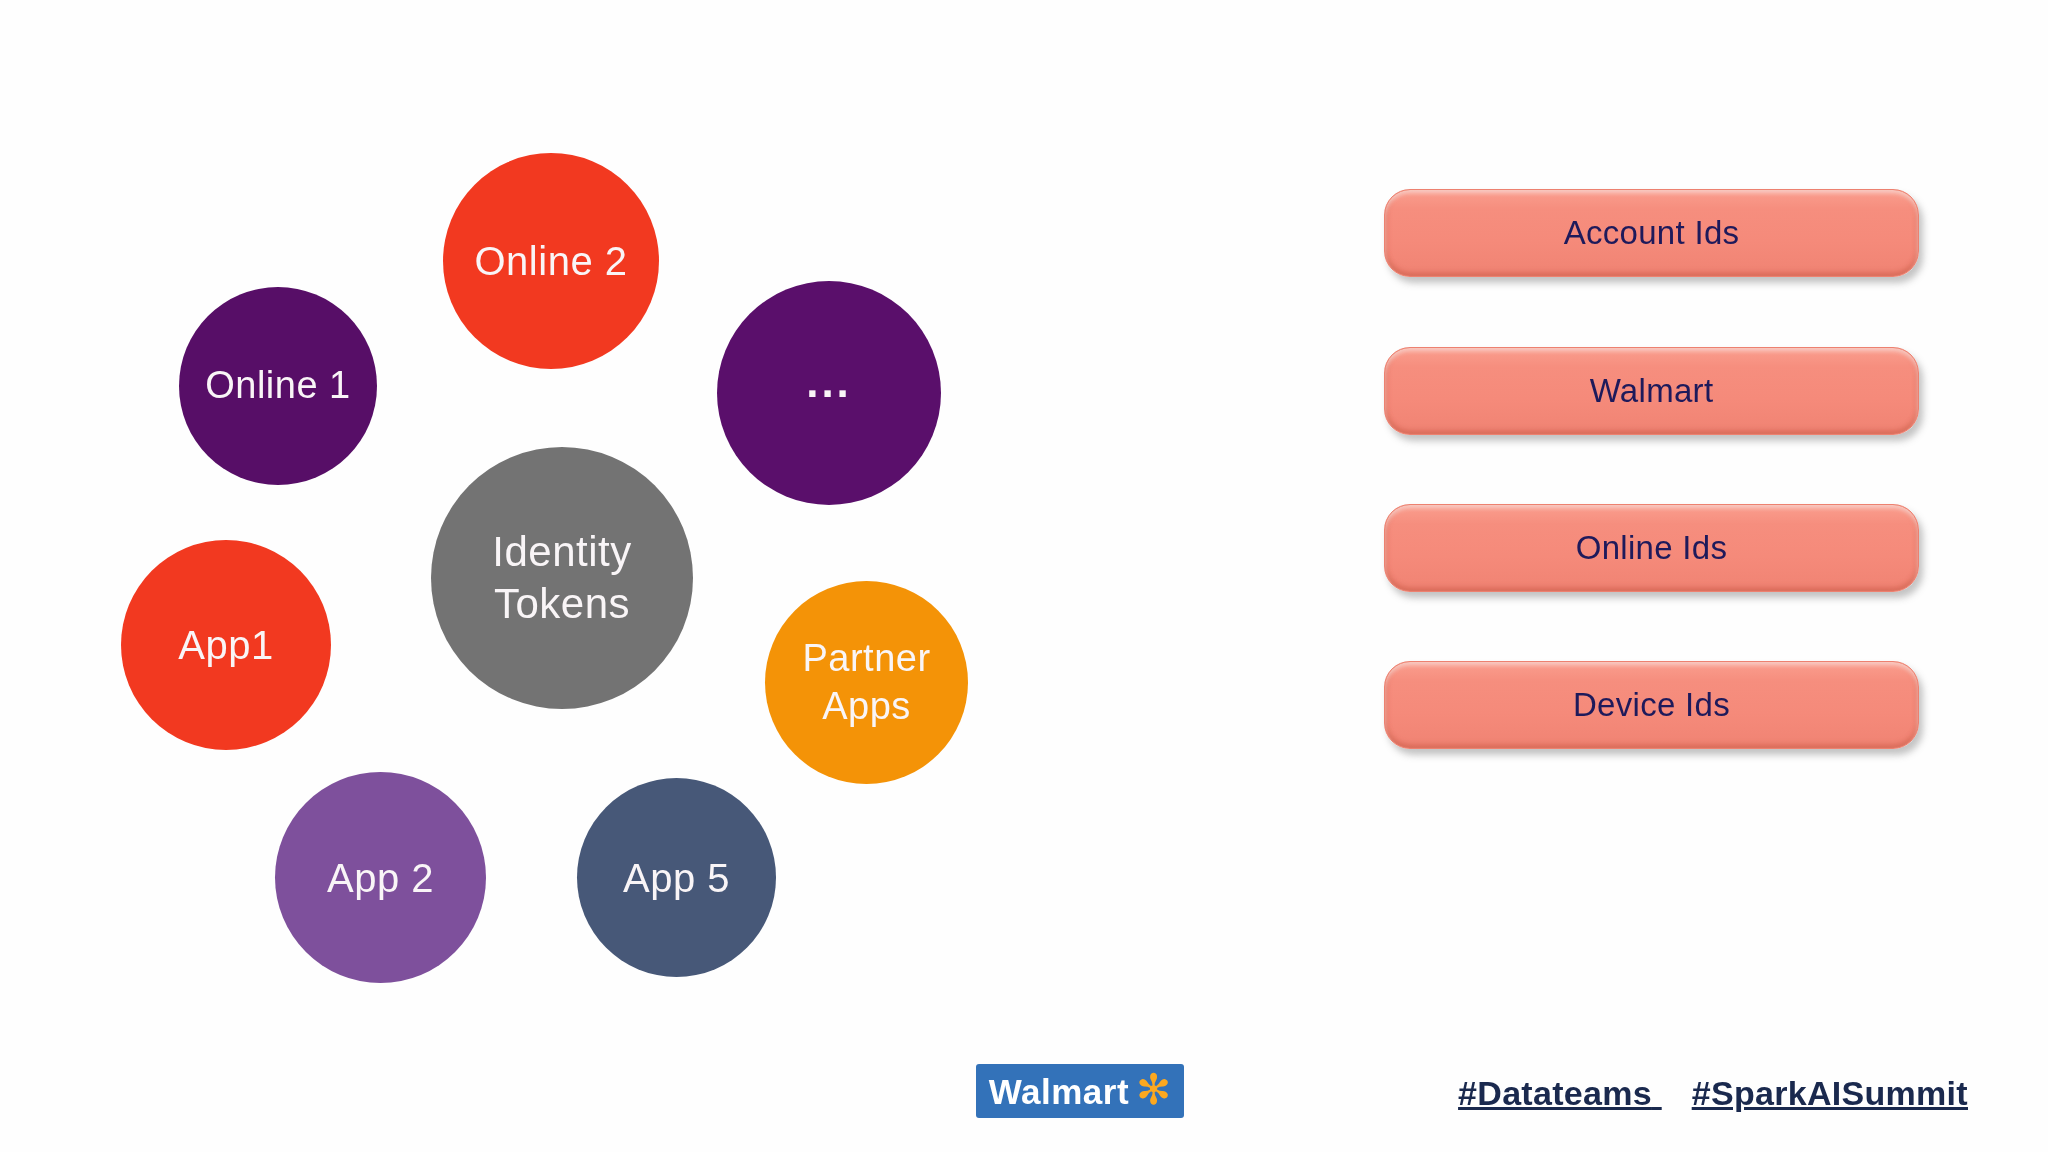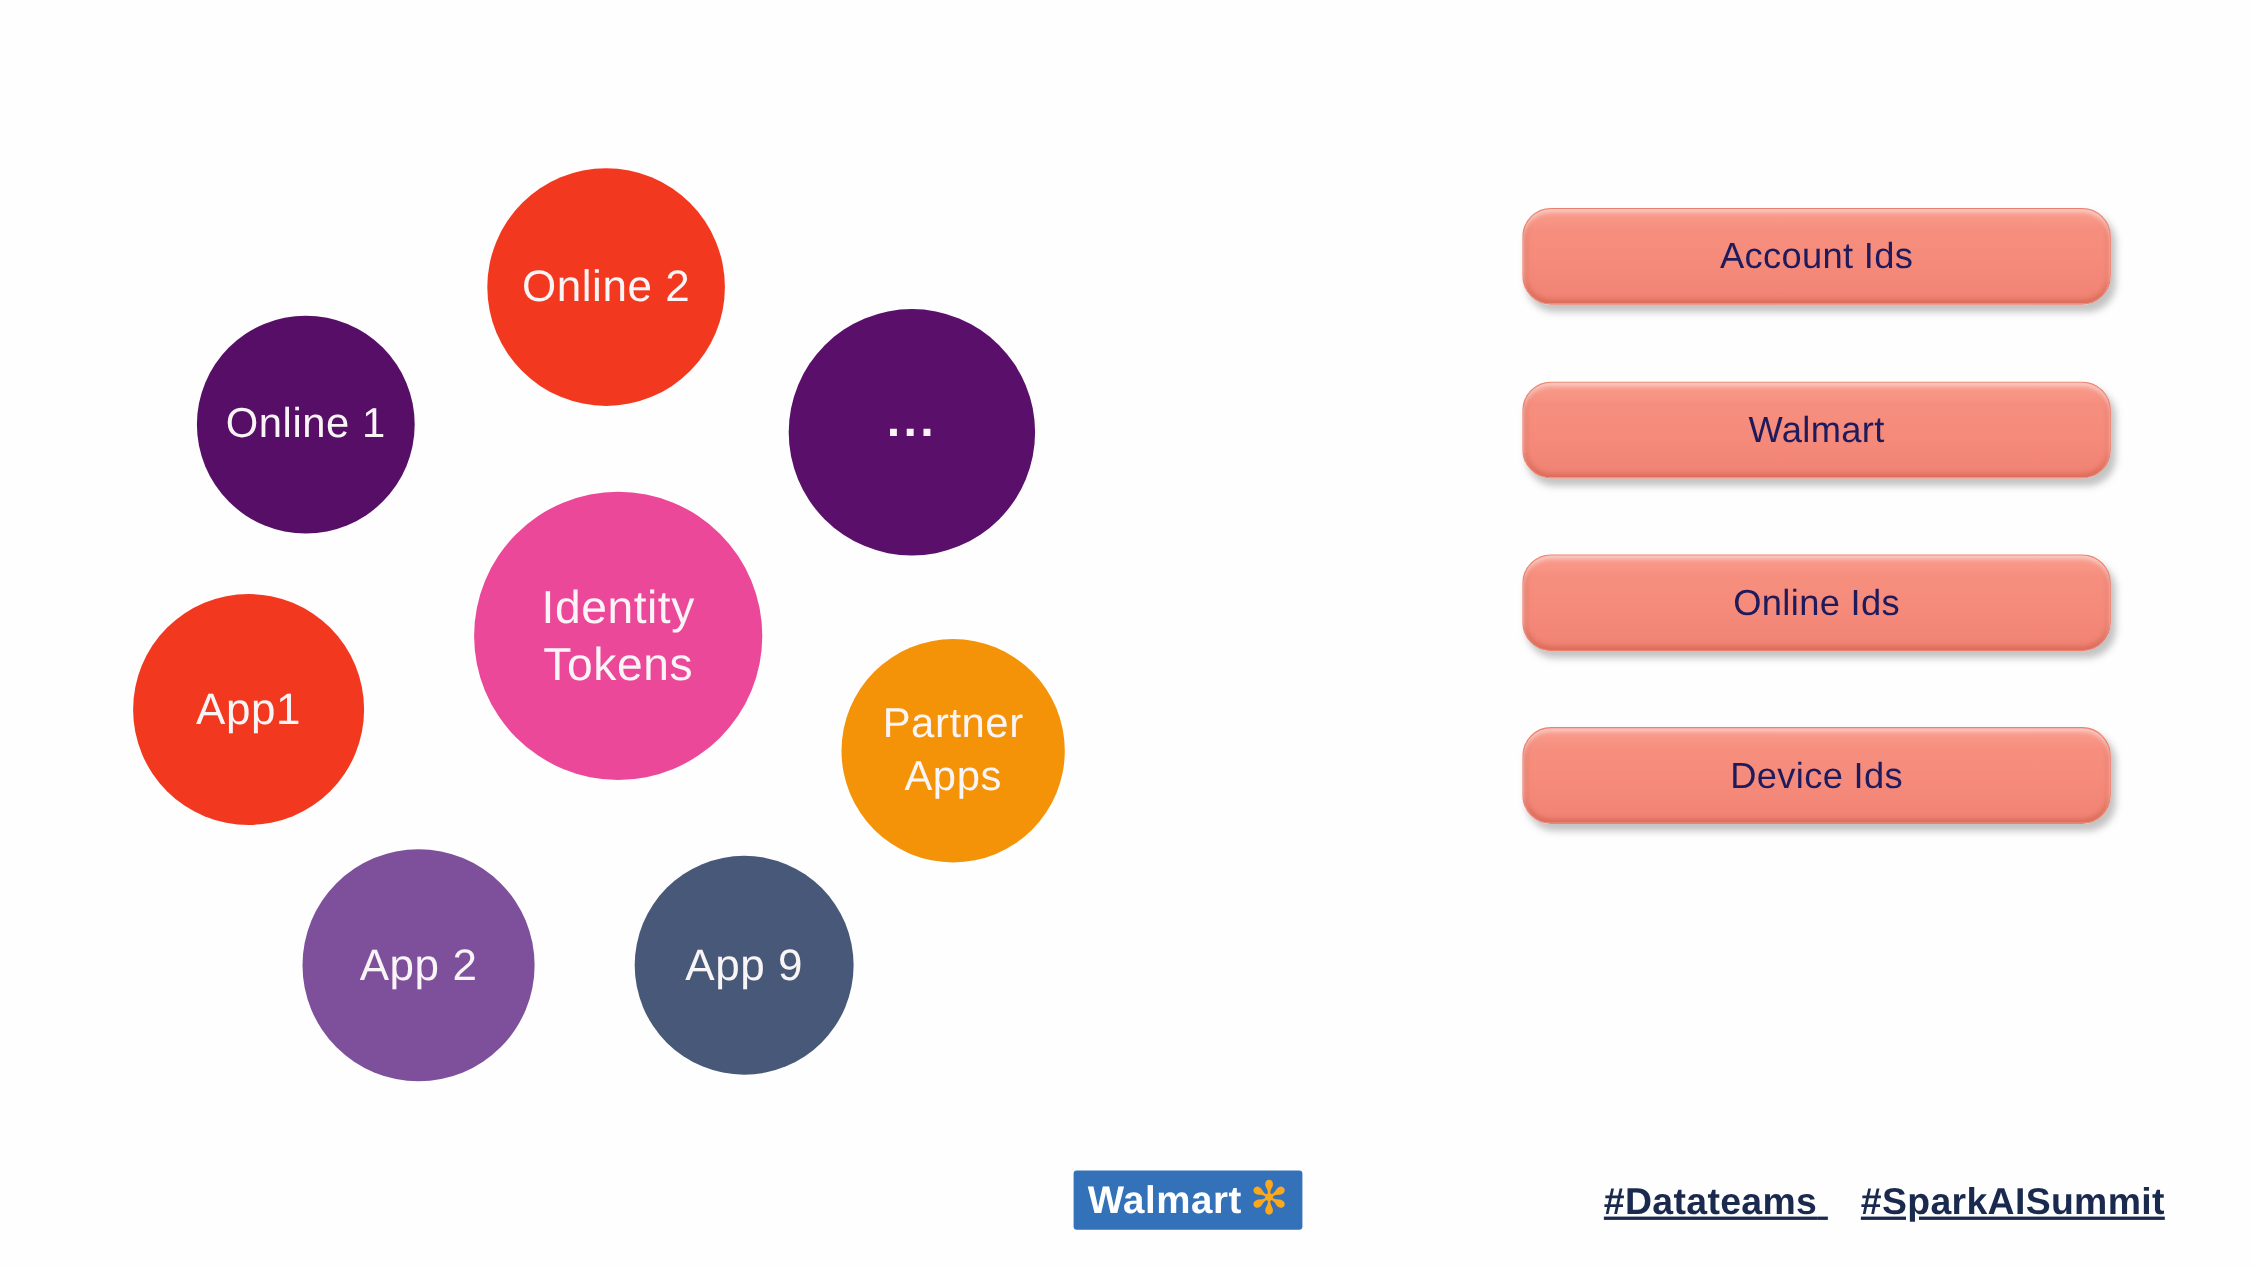--- a/index.html
+++ b/index.html
@@ -76,38 +76,38 @@
     </div>
 
     <div class="bubble b-online-1" style="background-color: rgb(87, 14, 103);">
       <span class="bubble-label">Online 1</span>
     </div>
 
     <div class="bubble b-ellipsis" style="background-color: rgb(90, 15, 107);">
       <span class="bubble-label">...</span>
     </div>
 
-    <div class="bubble b-identity" style="background-color: #ec4899;">
+    <div class="bubble b-identity" style="background-color: #737373;">
       <span class="bubble-label">Identity Tokens</span>
     </div>
 
     <div class="bubble b-app-1" style="background-color: rgb(242, 57, 32);">
       <span class="bubble-label">App1</span>
     </div>
 
     <div class="bubble b-partner" style="background-color: rgb(244, 147, 7);">
       <span class="bubble-label">Partner Apps</span>
     </div>
 
     <div class="bubble b-app-2" style="background-color: rgb(126, 80, 156);">
       <span class="bubble-label">App 2</span>
     </div>
 
     <div class="bubble b-app-3" style="background-color: rgb(71, 88, 120);">
-      <span class="bubble-label">App 9</span>
+      <span class="bubble-label">App 5</span>
     </div>
   </div>
 
   <div>
     <div class="pill p1">
       <span class="pill-label" style="color: rgb(30, 26, 91);">Account Ids</span>
     </div>
     <div class="pill p2">
       <span class="pill-label" style="color: rgb(30, 26, 91);">Walmart</span>
     </div>

